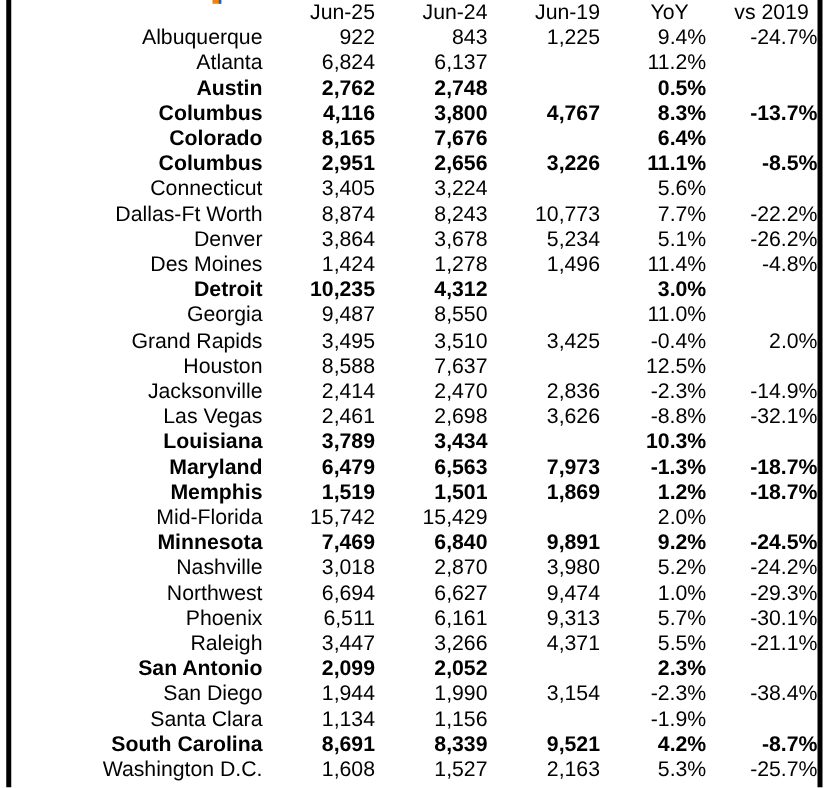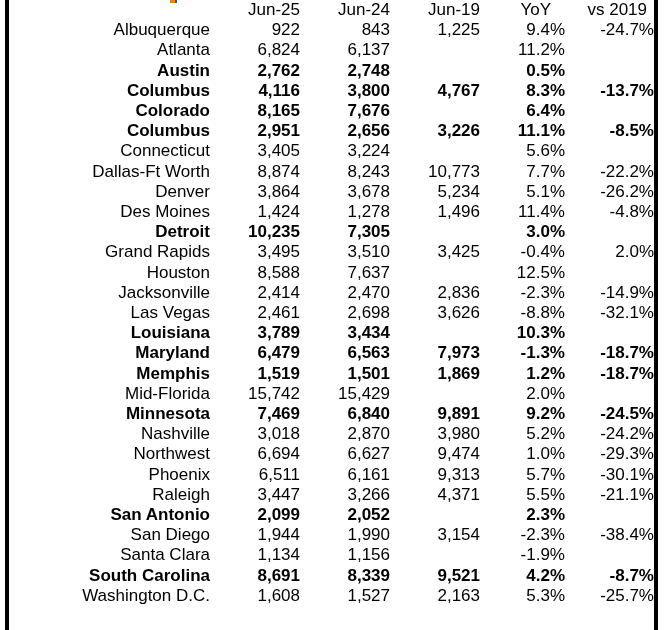--- a/index.html
+++ b/index.html
@@ -226,23 +226,31 @@
             <td class="label">Des Moines</td>
             <td class="num">1,424</td>
             <td class="num">1,278</td>
             <td class="num">1,496</td>
             <td class="num-yoy">11.4%</td>
             <td class="num-2019">-4.8%</td>
           </tr>
           <tr class="bold">
             <td class="label">Detroit</td>
             <td class="num">10,235</td>
-            <td class="num">7,305</td>
+            <td class="num">4,312</td>
             <td class="num"></td>
             <td class="num-yoy">3.0%</td>
+            <td class="num-2019"></td>
+          </tr>
+          <tr>
+            <td class="label">Georgia</td>
+            <td class="num">9,487</td>
+            <td class="num">8,550</td>
+            <td class="num"></td>
+            <td class="num-yoy">11.0%</td>
             <td class="num-2019"></td>
           </tr>
           <tr>
             <td class="label">Grand Rapids</td>
             <td class="num">3,495</td>
             <td class="num">3,510</td>
             <td class="num">3,425</td>
             <td class="num-yoy">-0.4%</td>
             <td class="num-2019">2.0%</td>
           </tr>

